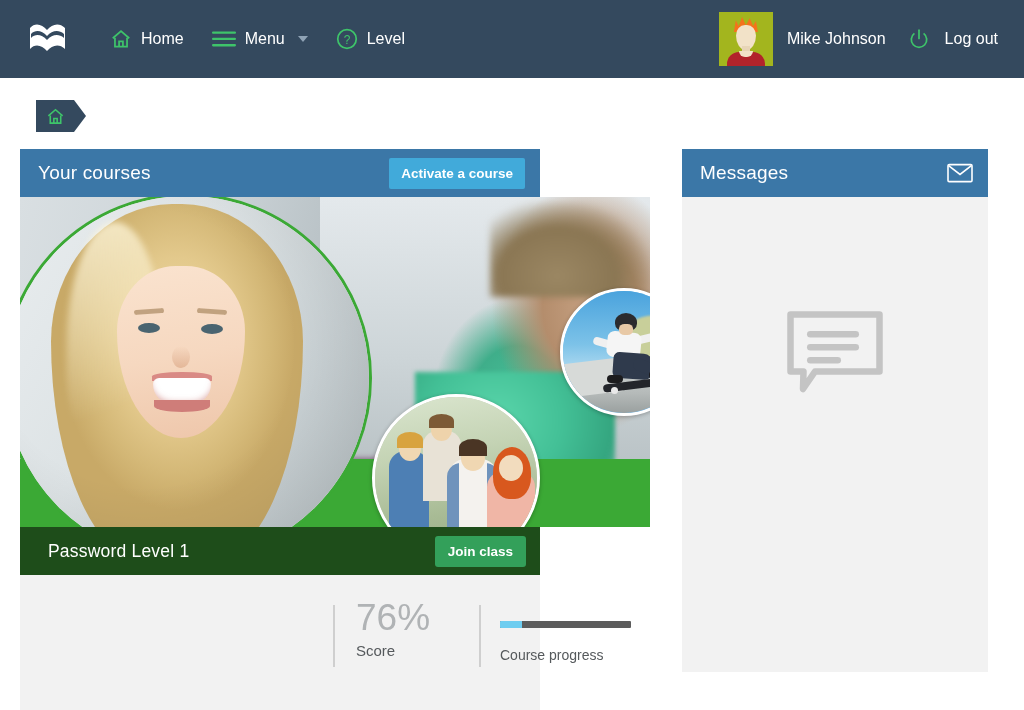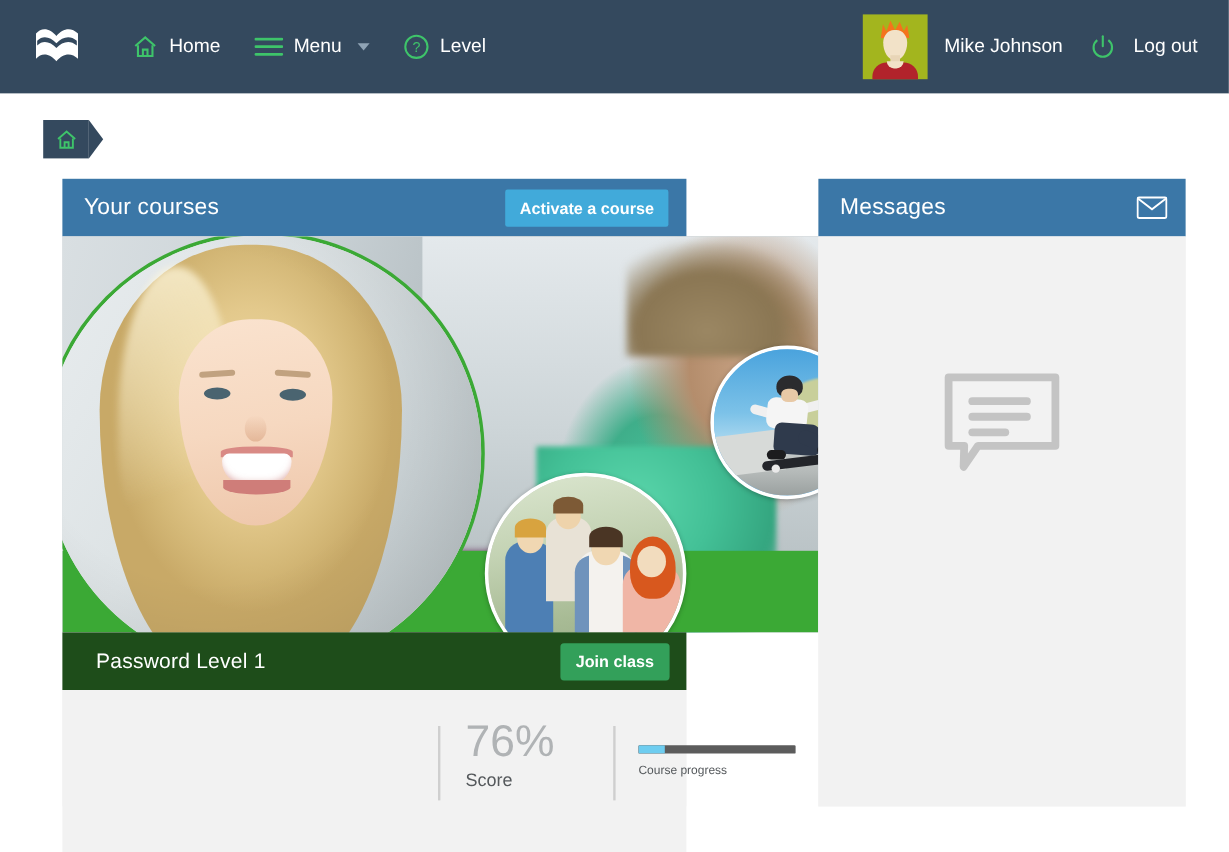--- a/index.html
+++ b/index.html
@@ -102,21 +102,21 @@
 
   
   .panel { position: absolute; background: #f2f2f2; }
   .panel-head {
     height: 48px; background: #3b77a7;
     display: flex; align-items: center;
     padding: 0 15px 0 18px; color: #ffffff;
   }
   .panel-title { font-size: 19px; font-weight: normal; letter-spacing: .2px; }
 
-  #courses-panel { left: 52px; top: 149px; width: 520px; height: 523px; }
+  #courses-panel { left: 20px; top: 149px; width: 520px; height: 523px; }
   #messages-panel { left: 682px; top: 149px; width: 306px; height: 523px; }
 
   .btn-activate {
     margin-left: auto; background: #41aada; color: #ffffff;
     font-size: 13.5px; font-weight: bold;
     padding: 8px 12px; border: none; border-radius: 2px; cursor: pointer;
     font-family: "Liberation Sans", sans-serif;
   }
   .icon-envelope { margin-left: auto; width: 26px; height: 20px; display: block; }
 
@@ -308,21 +308,21 @@
   .divider.d2 { left: 459px; top: 30px; }
   .score-block { position: absolute; left: 336px; top: 24px; }
   .score-value { font-size: 37px; color: #b0b3b5; line-height: 1.05; }
   .score-label { font-size: 15px; color: #55595c; margin-top: 4px; }
   .progress-block { position: absolute; left: 480px; top: 46px; }
   .progress-track {
     width: 131px; height: 7px; background: #5c5c5c; border-radius: 1px;
     overflow: hidden;
   }
   .progress-fill { height: 7px; background: #6ecdf0; }
-  .progress-label { font-size: 10px; color: #55595c; margin-top: 9px; }
+  .progress-label { font-size: 14px; color: #55595c; margin-top: 19px; }
 
   
   .messages-body {
     height: 475px; background: #f2f2f2;
     display: flex; flex-direction: column;
     align-items: center; justify-content: flex-start;
     padding-top: 112px;
   }
   .icon-bubble { width: 100px; height: 90px; display: block; }
   .no-messages {

